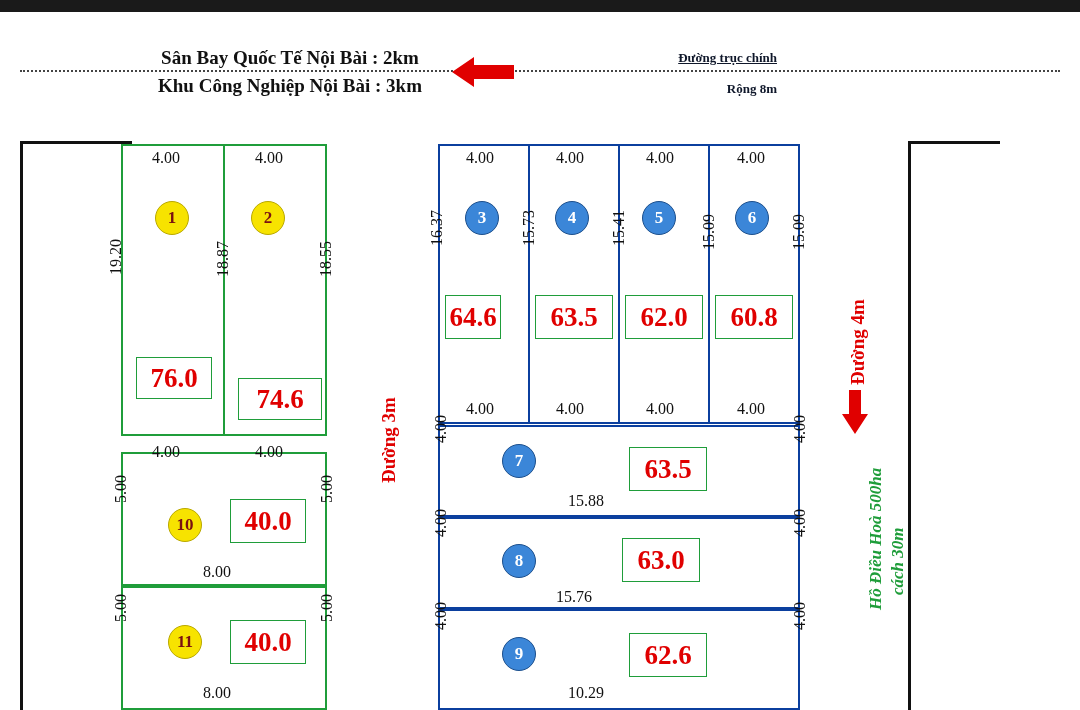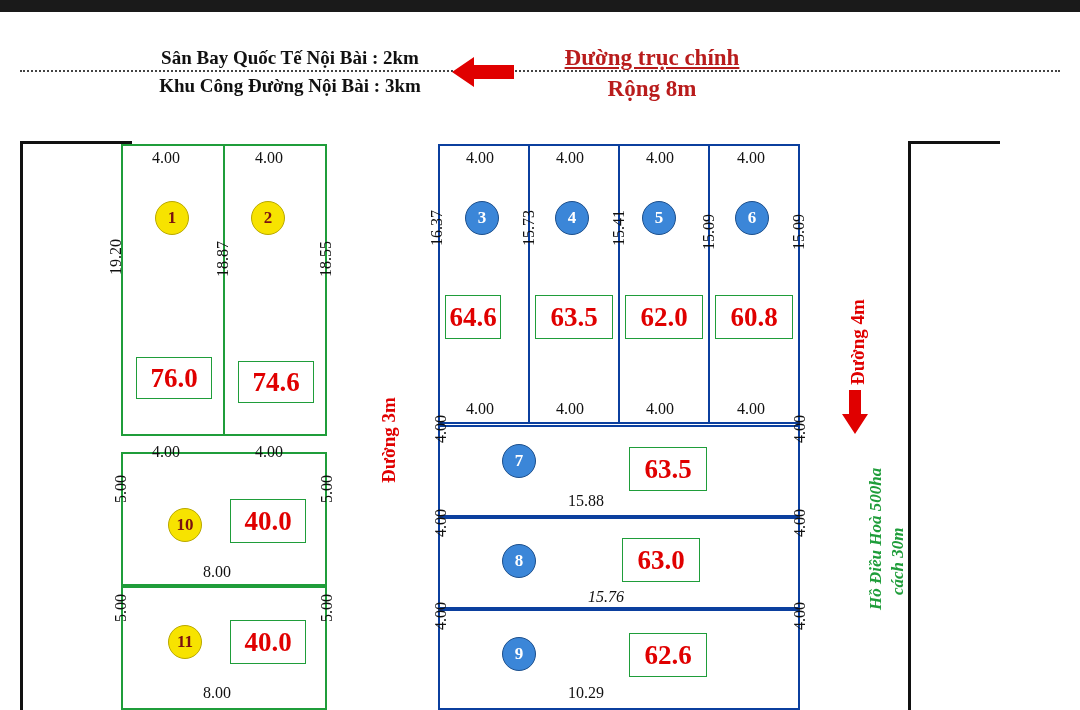--- a/index.html
+++ b/index.html
@@ -8,21 +8,21 @@
     background:#ffffff;
     font-family:"Liberation Serif", serif;
   }
   .top-bar{position:absolute;left:0;top:0;width:1080px;height:12px;background:#1a1a1a;}
 
   
   .dotline{position:absolute;left:20px;top:70px;width:1040px;border-top:2px dotted #444;}
   .hdr-left{position:absolute;left:140px;top:44px;width:300px;text-align:center;}
   .hdr-left div{font-weight:bold;font-size:19px;color:#111;line-height:28px;white-space:nowrap;}
   .hdr-right{position:absolute;left:527px;top:42px;width:250px;text-align:center;}
-  .hdr-right div{font-weight:bold;font-size:23px;color:#b91c1c;line-height:31px;white-space:nowrap;}
+  .hdr-right div{font-weight:bold;font-size:13px;color:#0f172a;line-height:31px;white-space:nowrap;text-align:right;}
   .hdr-right div:first-child{text-decoration:underline;}
   .arrow-left{position:absolute;left:452px;top:55px;width:62px;height:34px;}
 
   
   .blk{position:absolute;background:#111;}
 
   
   .grn{position:absolute;border:2px solid #1f9d3a;box-sizing:border-box;}
   .blu{position:absolute;border:2px solid #0b3f9e;box-sizing:border-box;}
   .numbox{position:absolute;border:1.5px solid #1f9d3a;box-sizing:border-box;display:flex;align-items:center;justify-content:center;color:#e00000;font-weight:bold;font-size:27px;}
@@ -40,21 +40,21 @@
 </style>
 </head>
 <body>
 
 <div class="top-bar"></div>
 
 <div class="dotline"></div>
 
 <div class="hdr-left">
   <div>Sân Bay Quốc Tế Nội Bài : 2km</div>
-  <div>Khu Công Đường Nội Bài : 3km</div>
+  <div>Khu Công Nghiệp Nội Bài : 3km</div>
 </div>
 
 <svg class="arrow-left" viewBox="0 0 62 34">
   <polygon points="0,17 22,2 22,10 62,10 62,24 22,24 22,32" fill="#e00000"></polygon>
 </svg>
 
 <div class="hdr-right">
   <div>Đường trục chính</div>
   <div>Rộng 8m</div>
 </div>
@@ -73,21 +73,21 @@
 <div class="dim" style="left:255px;top:149px;">4.00</div>
 
 <div class="circ y" style="left:155px;top:201px;">1</div>
 <div class="circ y" style="left:251px;top:201px;">2</div>
 
 <div class="dim v" style="left:107px;top:275px;transform:rotate(-90deg);">19.20</div>
 <div class="dim v" style="left:214px;top:277px;transform:rotate(-90deg);">18.87</div>
 <div class="dim v" style="left:317px;top:277px;transform:rotate(-90deg);">18.55</div>
 
 <div class="numbox" style="left:136px;top:357px;width:76px;height:42px;">76.0</div>
-<div class="numbox" style="left:238px;top:361px;width:76px;height:42px;">74.6</div>
+<div class="numbox" style="left:238px;top:378px;width:84px;height:42px;">74.6</div>
 
 <div class="dim" style="left:152px;top:443px;">4.00</div>
 <div class="dim" style="left:255px;top:443px;">4.00</div>
 
 <div class="circ y" style="left:168px;top:508px;">10</div>
 <div class="numbox" style="left:230px;top:499px;width:76px;height:44px;">40.0</div>
 <div class="dim v" style="left:112px;top:503px;transform:rotate(-90deg);">5.00</div>
 <div class="dim v" style="left:318px;top:503px;transform:rotate(-90deg);">5.00</div>
 <div class="dim" style="left:203px;top:563px;">8.00</div>
 
@@ -141,21 +141,21 @@
 <div class="numbox" style="left:629px;top:447px;width:78px;height:44px;">63.5</div>
 <div class="numbox" style="left:622px;top:538px;width:78px;height:44px;">63.0</div>
 <div class="numbox" style="left:629px;top:633px;width:78px;height:44px;">62.6</div>
 
 <div class="dim v" style="left:432px;top:443px;transform:rotate(-90deg);">4.00</div>
 <div class="dim v" style="left:791px;top:443px;transform:rotate(-90deg);">4.00</div>
 <div class="dim" style="left:568px;top:492px;">15.88</div>
 
 <div class="dim v" style="left:432px;top:537px;transform:rotate(-90deg);">4.00</div>
 <div class="dim v" style="left:791px;top:537px;transform:rotate(-90deg);">4.00</div>
-<div class="dim" style="left:588px;top:588px;font-style:italic;">15.76</div>
+<div class="dim" style="left:556px;top:588px;">15.76</div>
 
 <div class="dim v" style="left:432px;top:630px;transform:rotate(-90deg);">4.00</div>
 <div class="dim v" style="left:791px;top:630px;transform:rotate(-90deg);">4.00</div>
 <div class="dim" style="left:568px;top:684px;">10.29</div>
 
 <div class="road-lbl2" style="left:847px;top:385px;transform:rotate(-90deg);">Đường 4m</div>
 <svg class="arrow-down" viewBox="0 0 30 44">
   <polygon points="15,44 2,24 9,24 9,0 21,0 21,24 28,24" fill="#e00000"></polygon>
 </svg>
 <div class="lake-lbl" style="left:866px;top:610px;transform:rotate(-90deg);">Hồ Điều Hoà 500ha</div>

